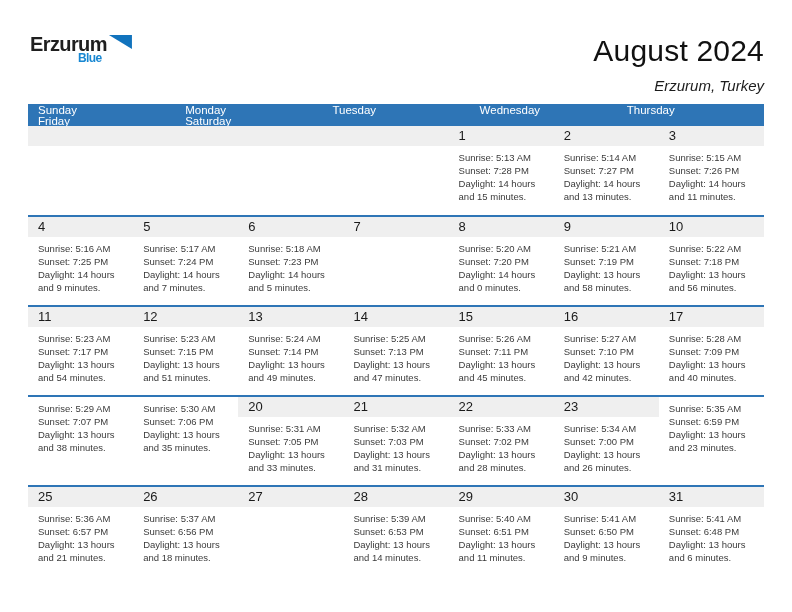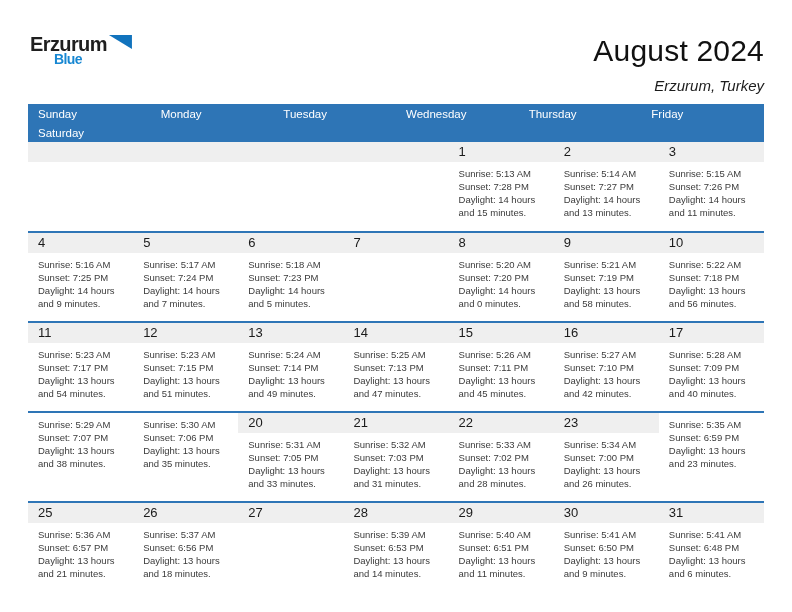--- a/index.html
+++ b/index.html
@@ -19,36 +19,36 @@
   .logo-row { display:flex; align-items:flex-start; }
   .logo-general {
     font-size:20px; font-weight:600; color:#1f1f1f; letter-spacing:-0.6px;
   }
   .logo-triangle {
     display:inline-block; width:23px; height:14px; margin-left:2px; margin-top:1px;
     background:#1173bd;
     clip-path:polygon(0 0, 100% 0, 100% 100%);
   }
   .logo-blue {
-    display:block; font-size:14px; font-weight:600; color:#1787d2;
-    letter-spacing:-0.6px; margin-left:24px; margin-top:-2px;
+    display:block; font-size:12px; font-weight:600; color:#1787d2;
+    letter-spacing:-0.6px; margin-left:48px; margin-top:-2px;
   }
   .title-block { text-align:right; }
   .page-title {
     margin:0; font-size:30px; font-weight:400; color:#111111; letter-spacing:0.2px;
   }
   .location { font-size:15px; color:#1c1c1c; margin-top:9px;font-style:italic; }
 
   
   .calendar {
     position:absolute; left:28px; top:104px; width:736px;
   }
   .weekday-row {
-    display:grid; grid-template-columns:repeat(6,1fr);
-    background:#2e75b6; height:38px; align-items:center;
+    display:grid; grid-template-columns:repeat(5,1fr);
+    background:#2e75b6; height:22px; align-items:center;
   }
   .wd {
     color:#ffffff; font-size:11.5px; padding-left:10px;
     white-space:nowrap; overflow:hidden;
   }
   .week-row {
     display:grid; grid-template-columns:repeat(7,1fr);
     height:89px; box-sizing:border-box;
   }
   .week-row.bordered { border-top:2px solid #2e75b6; height:90px; }

